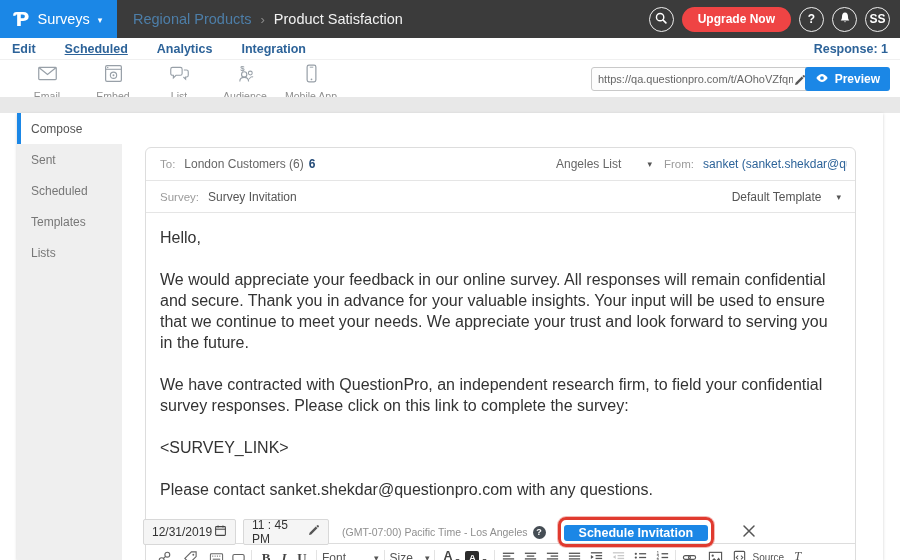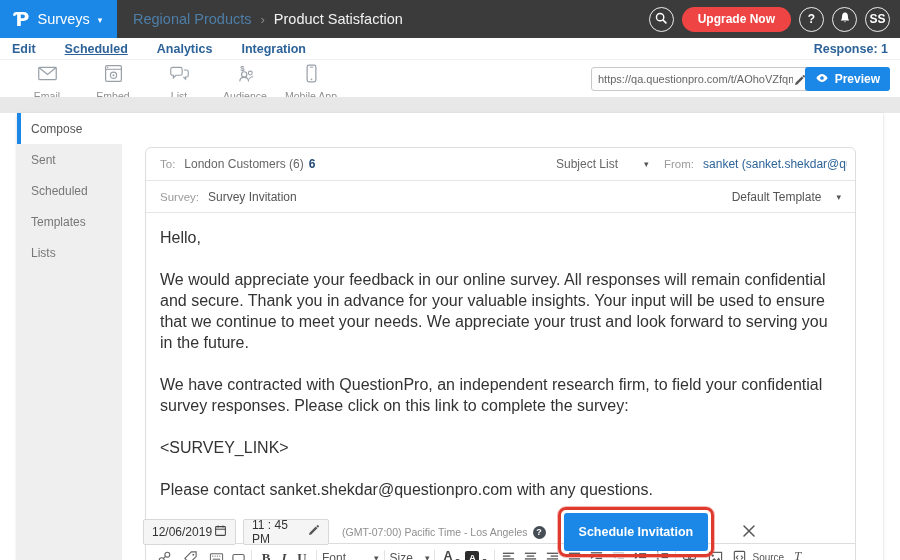--- a/index.html
+++ b/index.html
@@ -97,21 +97,21 @@
   
   .schedule-row { position:absolute; left:126px; top:402px; height:34px; display:flex; align-items:center; }
   .pill-input { height:26px; background:#f5f5f5; border:1px solid #d8d8d8; border-radius:2px; display:flex; align-items:center; justify-content:space-between; padding:0 8px; cursor:pointer; }
   .date-box { width:93px; }
   .time-box { width:86px; margin-left:7px; }
   .pill-text { font-size:12px; color:#333; }
   .pill-input svg { width:13px; height:13px; }
   .tz-label { font-size:10.5px; color:#8f8f8f; margin-left:13px; white-space:nowrap; }
   .tz-help { width:13px; height:13px; border-radius:50%; background:#454d54; color:#fff; font-size:9px; font-weight:bold; display:flex; align-items:center; justify-content:center; margin-left:5px; cursor:pointer; flex:0 0 auto; }
   .annot-ring { margin-left:12px; border:3px solid #e03a2f; border-radius:8px; padding:3px; box-shadow:0 0 0 1px rgba(224,58,47,.35); }
-  .schedule-btn { height:38px; background:#1b87e6; color:#fff; border:none; border-radius:3px; font-size:12.5px; font-weight:bold; padding:0 15px; cursor:pointer; font-family:"Liberation Sans",sans-serif; }
+  .schedule-btn { height:16px; background:#1b87e6; color:#fff; border:none; border-radius:3px; font-size:12.5px; font-weight:bold; padding:0 15px; cursor:pointer; font-family:"Liberation Sans",sans-serif; }
   .close-x { margin-left:27px; width:18px; height:18px; cursor:pointer; }
   .close-x svg { width:16px; height:16px; }
 </style>
 </head>
 <body>
 
 <div class="app">
 
   <div class="topbar">
     <div class="logo-box">
@@ -226,21 +226,21 @@
       <div class="side-item">Templates</div>
       <div class="side-item">Lists</div>
     </div>
 
     <div class="panel">
       <div class="field-row to-row">
         <span class="fld-label">To:</span>
         <span class="to-value">London Customers (6)</span>
         <span class="to-count">6</span>
         <span class="select-list">
-          <span class="select-list-label">Subject List</span>
+          <span class="select-list-label">Angeles List</span>
           <span class="caret">▾</span>
         </span>
         <span class="from-group">
           <span class="fld-label">From:</span>
           <span class="from-value">sanket (sanket.shekdar@ques...</span>
         </span>
       </div>
       <div class="field-row subject-row">
         <span class="fld-label">Survey:</span>
         <span class="subject-value">Survey Invitation</span>
@@ -420,21 +420,21 @@
               </svg>
             </span>
           <span class="source-label">Source</span>
         </span>
         <span class="clear-btn"><span>T</span><sub>x</sub></span>
       </div>
     </div>
 
     <div class="schedule-row">
       <div class="pill-input date-box">
-        <span class="pill-text">12/06/2019</span>
+        <span class="pill-text">12/31/2019</span>
         <span><svg viewBox="0 0 16 16" xmlns="http://www.w3.org/2000/svg">
               <rect x="2" y="3.2" width="12" height="10.8" rx="1" fill="none" stroke="#444" stroke-width="1.3"></rect>
               <line x1="2" y1="6.4" x2="14" y2="6.4" stroke="#444" stroke-width="1.3"></line>
               <line x1="5" y1="1.8" x2="5" y2="4.2" stroke="#444" stroke-width="1.3"></line>
               <line x1="11" y1="1.8" x2="11" y2="4.2" stroke="#444" stroke-width="1.3"></line>
             </svg></span>
       </div>
       <div class="pill-input time-box">
         <span class="pill-text">11 : 45 PM</span>
         <span><svg viewBox="0 0 16 16" xmlns="http://www.w3.org/2000/svg">

